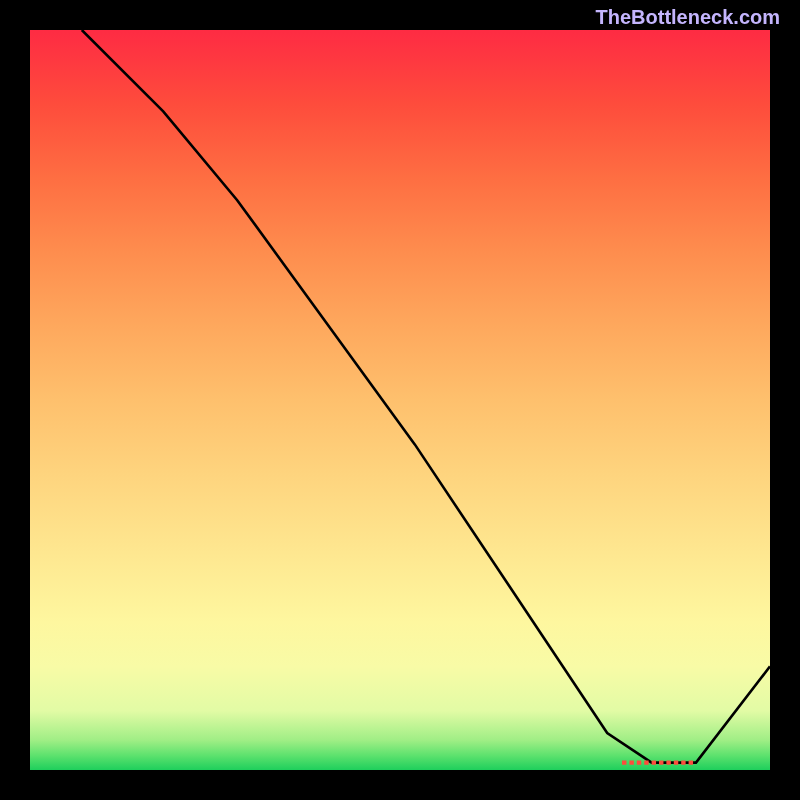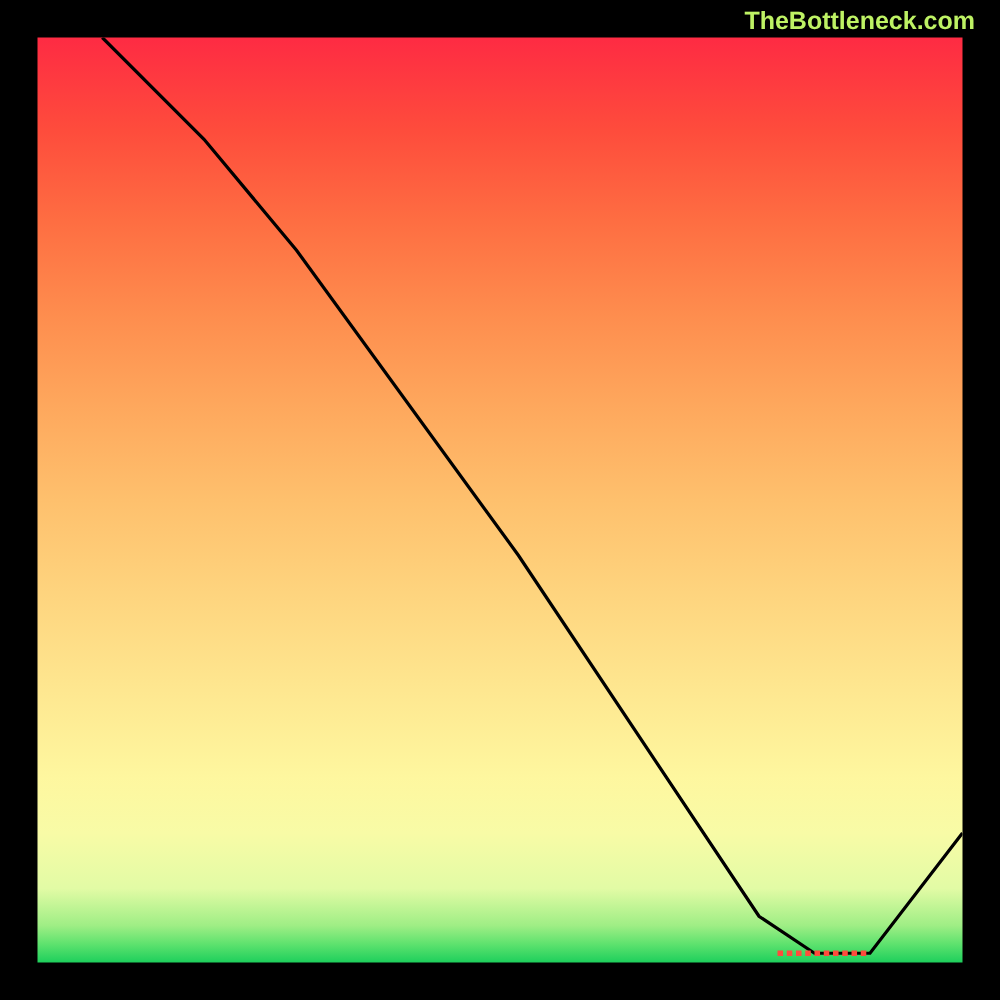--- a/index.html
+++ b/index.html
@@ -8,21 +8,21 @@
     width: 800px;
     height: 800px;
     background: #000000;
     position: relative;
     font-family: Arial, sans-serif;
   }
   .watermark {
     position: absolute;
     top: 6px;
     right: 20px;
-    color: #bef264;
+    color: #c4b5fd;
     font-size: 20px;
     font-weight: bold;
     z-index: 10;
   }
   .plot-area {
     position: absolute;
     left: 30px;
     top: 30px;
     width: 740px;
     height: 740px;

